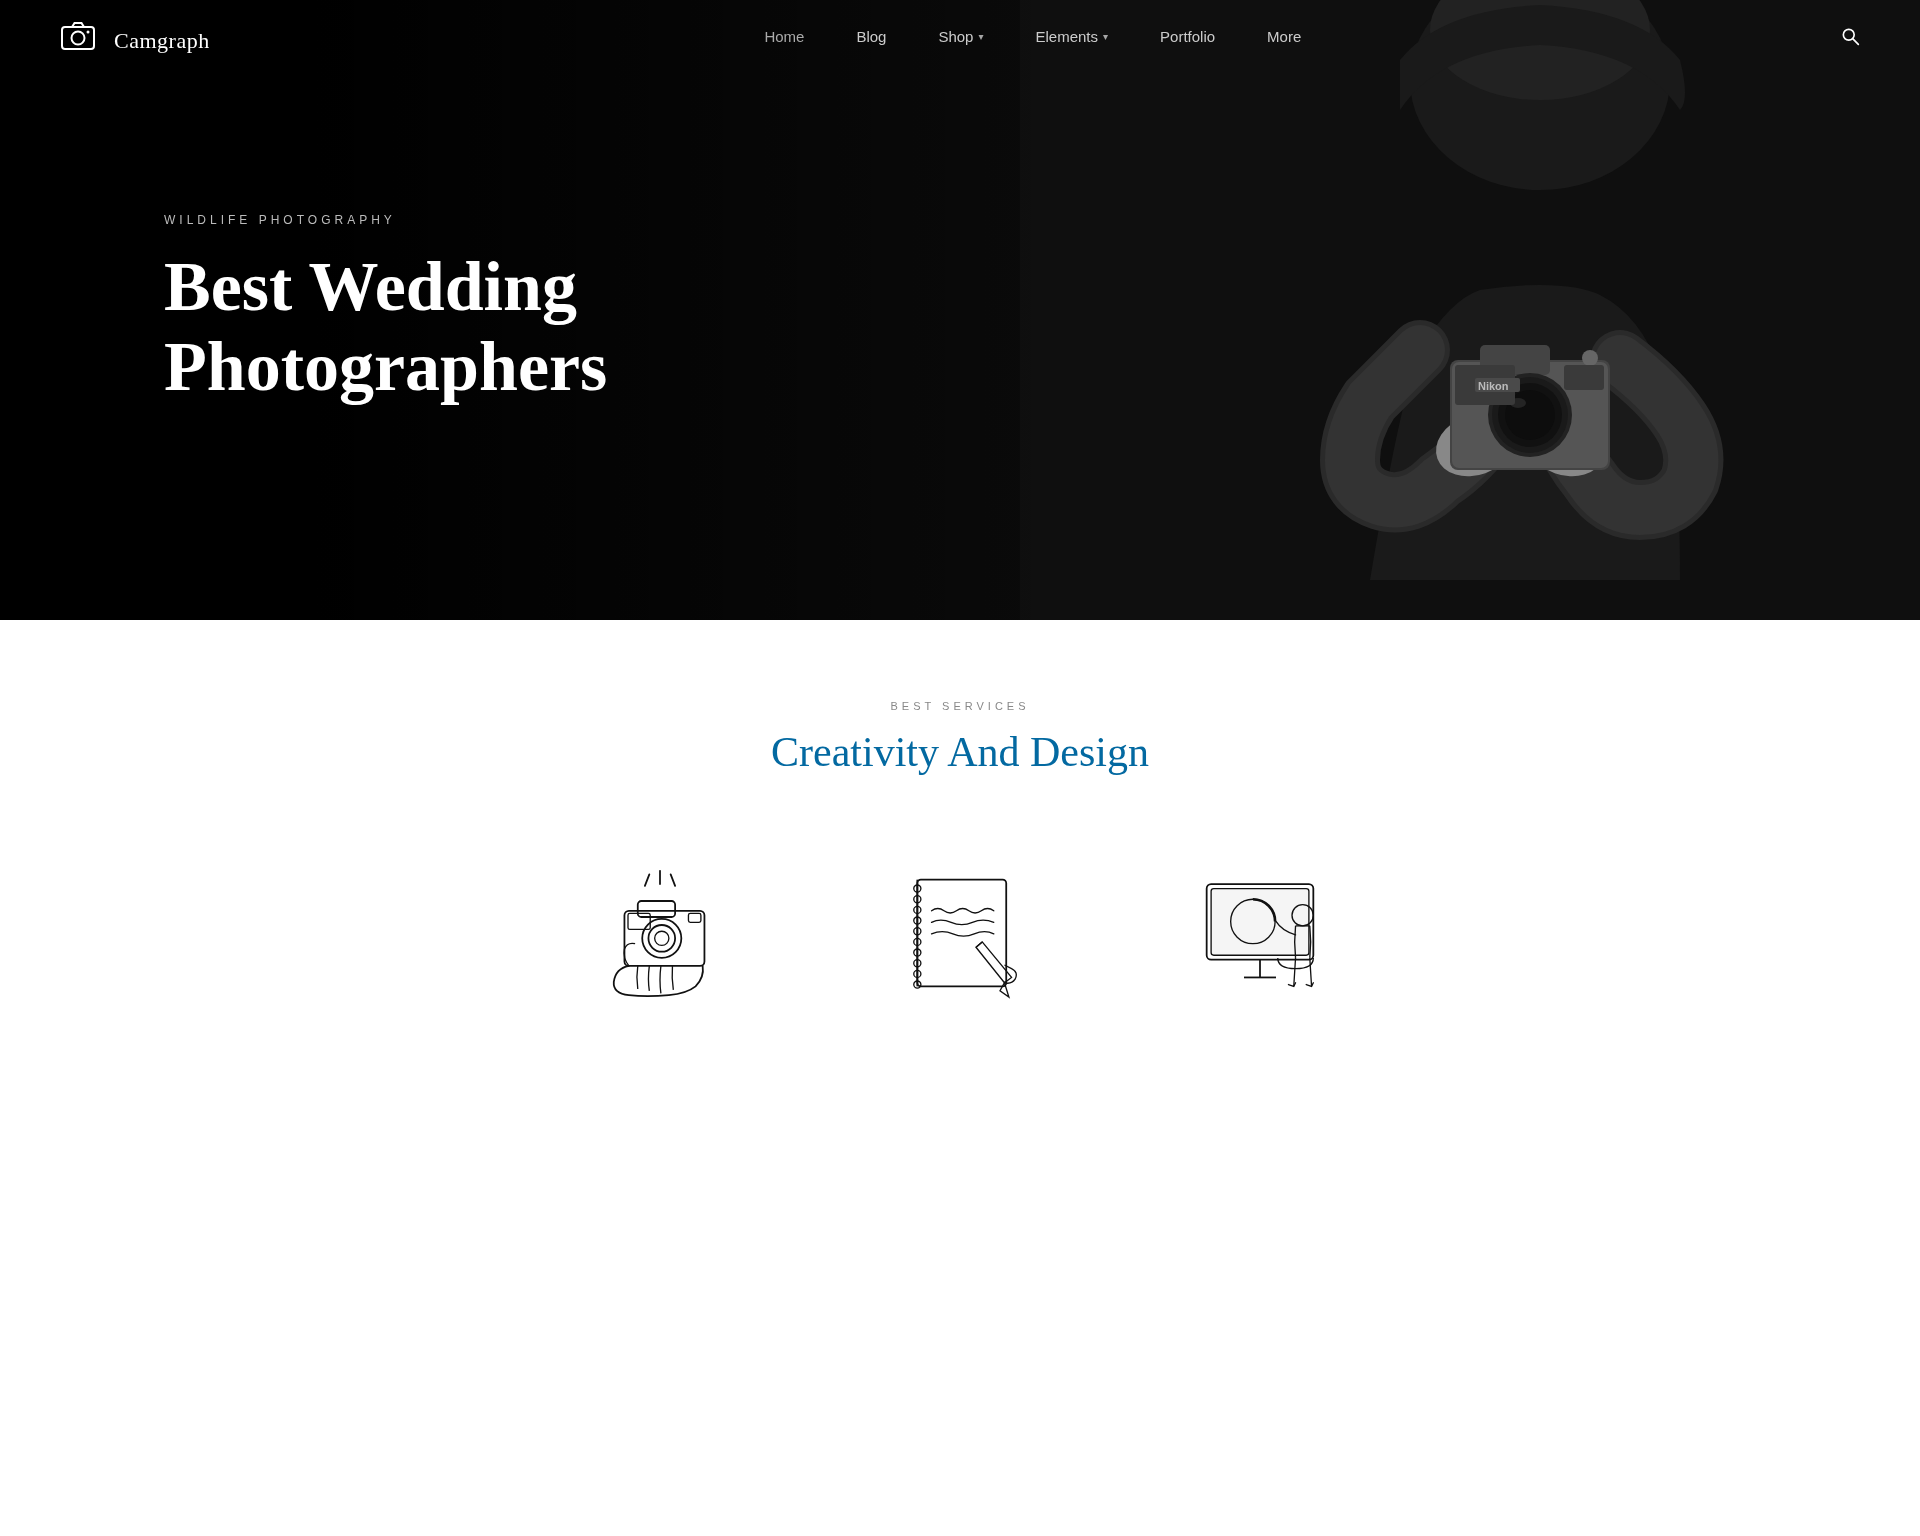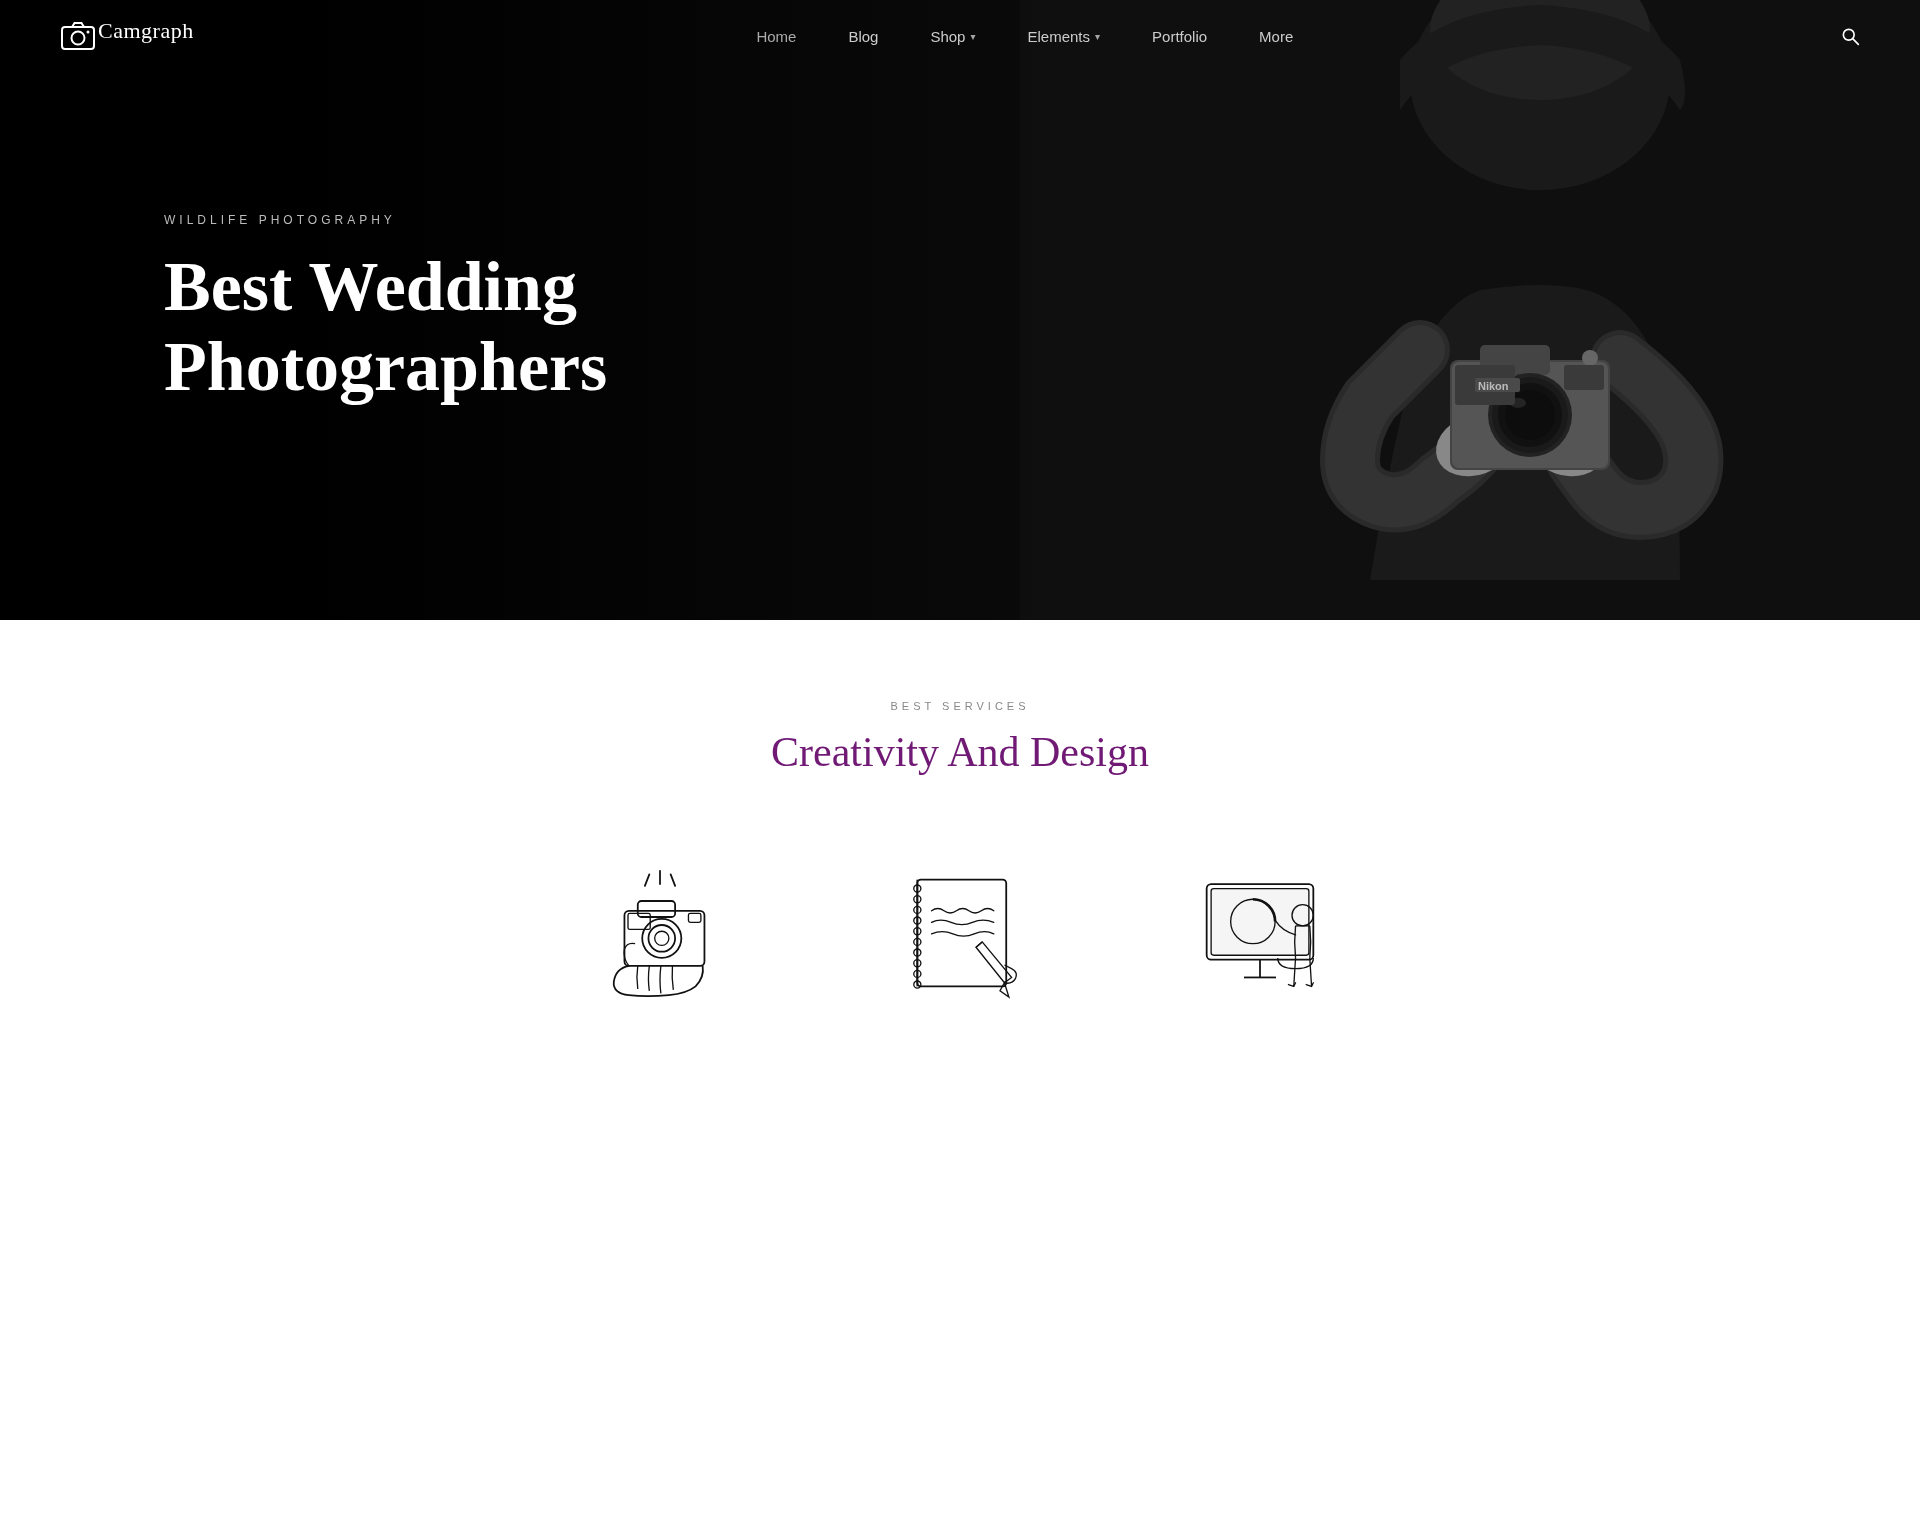--- a/index.html
+++ b/index.html
@@ -23,22 +23,22 @@
       z-index: 100;
       display: flex;
       align-items: center;
       justify-content: space-between;
       padding: 18px 60px;
       background: transparent;
     }
 
     .logo-wrap {
       display: flex;
-      align-items: flex-start;
-      gap: 2px;
+      align-items: flex-end;
+      gap: 18px;
       text-decoration: none;
       color: #fff;
     }
 
     .logo-icon {
       width: 36px;
       height: 36px;
     }
 
     .logo-text {
@@ -147,21 +147,21 @@
       letter-spacing: 4px;
       color: #888;
       text-transform: uppercase;
       margin-bottom: 16px;
     }
 
     .services-title {
       font-family: 'Georgia', serif;
       font-size: 42px;
       font-weight: 400;
-      color: #701a75;
+      color: #0369a1;
       margin-bottom: 77px;
     }
 
     .services-grid {
       display: flex;
       justify-content: center;
       gap: 80px;
       flex-wrap: wrap;
     }
 

